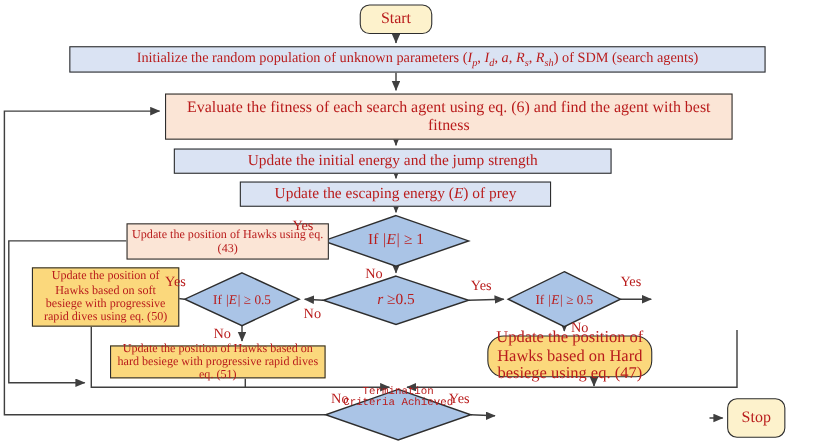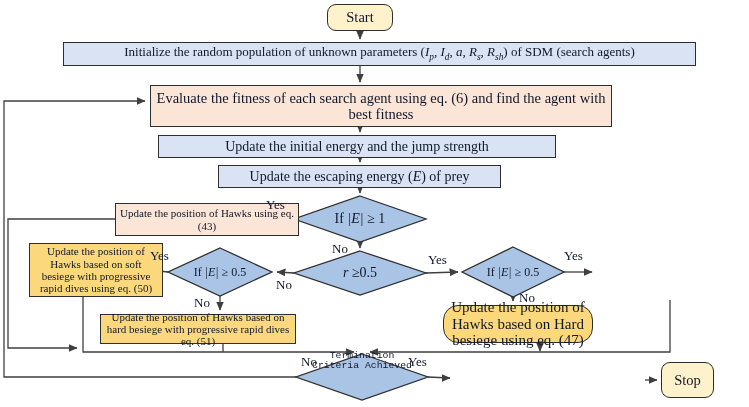--- a/index.html
+++ b/index.html
@@ -1,17 +1,17 @@
 <!DOCTYPE html>
 <html style="--c-blue: #dae3f3; --c-peach: #fbe5d6; --c-yellow: #fbd87c; --c-cream: #fdf2cc;"><head>
 <meta charset="utf-8">
 <style>
   html,body{margin:0;padding:0;background:#fff;}
   #stage{position:relative;width:749px;height:407px;background:#fff;overflow:hidden;
-         font-family:"Liberation Serif","DejaVu Serif",serif;color:#0f172a;}
+         font-family:"Liberation Serif","DejaVu Serif",serif;color:#b91c1c;}
   #wires{position:absolute;left:0;top:0;width:749px;height:407px;}
   .box{position:absolute;box-sizing:border-box;border:1.3px solid #2e2e2e;
        display:flex;align-items:center;justify-content:center;text-align:center;
        line-height:1.12;padding:1px 3px;}
   .blue{background:var(--c-blue,#dae3f3);}
   .peach{background:var(--c-peach,#fbe5d6);}
   .yellow{background:var(--c-yellow,#fbd87c);}
   .cream{background:var(--c-cream,#fdf2cc);border-radius:9px;}
   .dtext{position:absolute;display:flex;align-items:center;justify-content:center;
          text-align:center;line-height:1.05;pointer-events:none;}
@@ -62,21 +62,21 @@
     </g>
   </svg>
 
   <div class="box cream" style="left:327px;top:4px;width:66px;height:27px;font-size:14.5px;">Start</div>
   <div class="box cream" style="left:661px;top:362px;width:53px;height:36px;font-size:14.5px;">Stop</div>
 
   <div class="box blue" style="left:63px;top:42px;width:633px;height:24px;font-size:13px;">
       <span><span>Initialize the random population of unknown parameters (</span><span class="seg-i">I</span><sub>p</sub><span>, </span><span class="seg-i">I</span><sub>d</sub><span>, </span><span class="seg-i">a</span><span>, </span><span class="seg-i">R</span><sub>s</sub><span>, </span><span class="seg-i">R</span><sub>sh</sub><span>) of SDM (search agents)</span></span>
     </div>
 
-  <div class="box peach" style="left:150px;top:85px;width:462px;height:42px;font-size:14.5px;">Evaluate the fitness of each search agent using eq. (6) and find the agent with best fitness</div>
+  <div class="box peach" style="left:150px;top:85px;width:516px;height:42px;font-size:14.5px;">Evaluate the fitness of each search agent using eq. (6) and find the agent with best fitness</div>
 
   <div class="box blue" style="left:158px;top:135px;width:398px;height:23px;font-size:14px;">Update the initial energy and the jump strength</div>
 
   <div class="box blue" style="left:218px;top:165px;width:283px;height:23px;font-size:14px;">
       <span><span>Update the escaping energy (</span><span class="seg-i">E</span><span>) of prey</span></span>
     </div>
 
   <div class="box peach" style="left:115px;top:203px;width:184px;height:33px;font-size:11px;">Update the position of Hawks using eq. (43)</div>
 
   <div class="box yellow" style="left:29px;top:243px;width:134px;height:54px;font-size:11px;">Update the position of Hawks  based on soft besiege with progressive rapid dives using eq. (50)</div>

